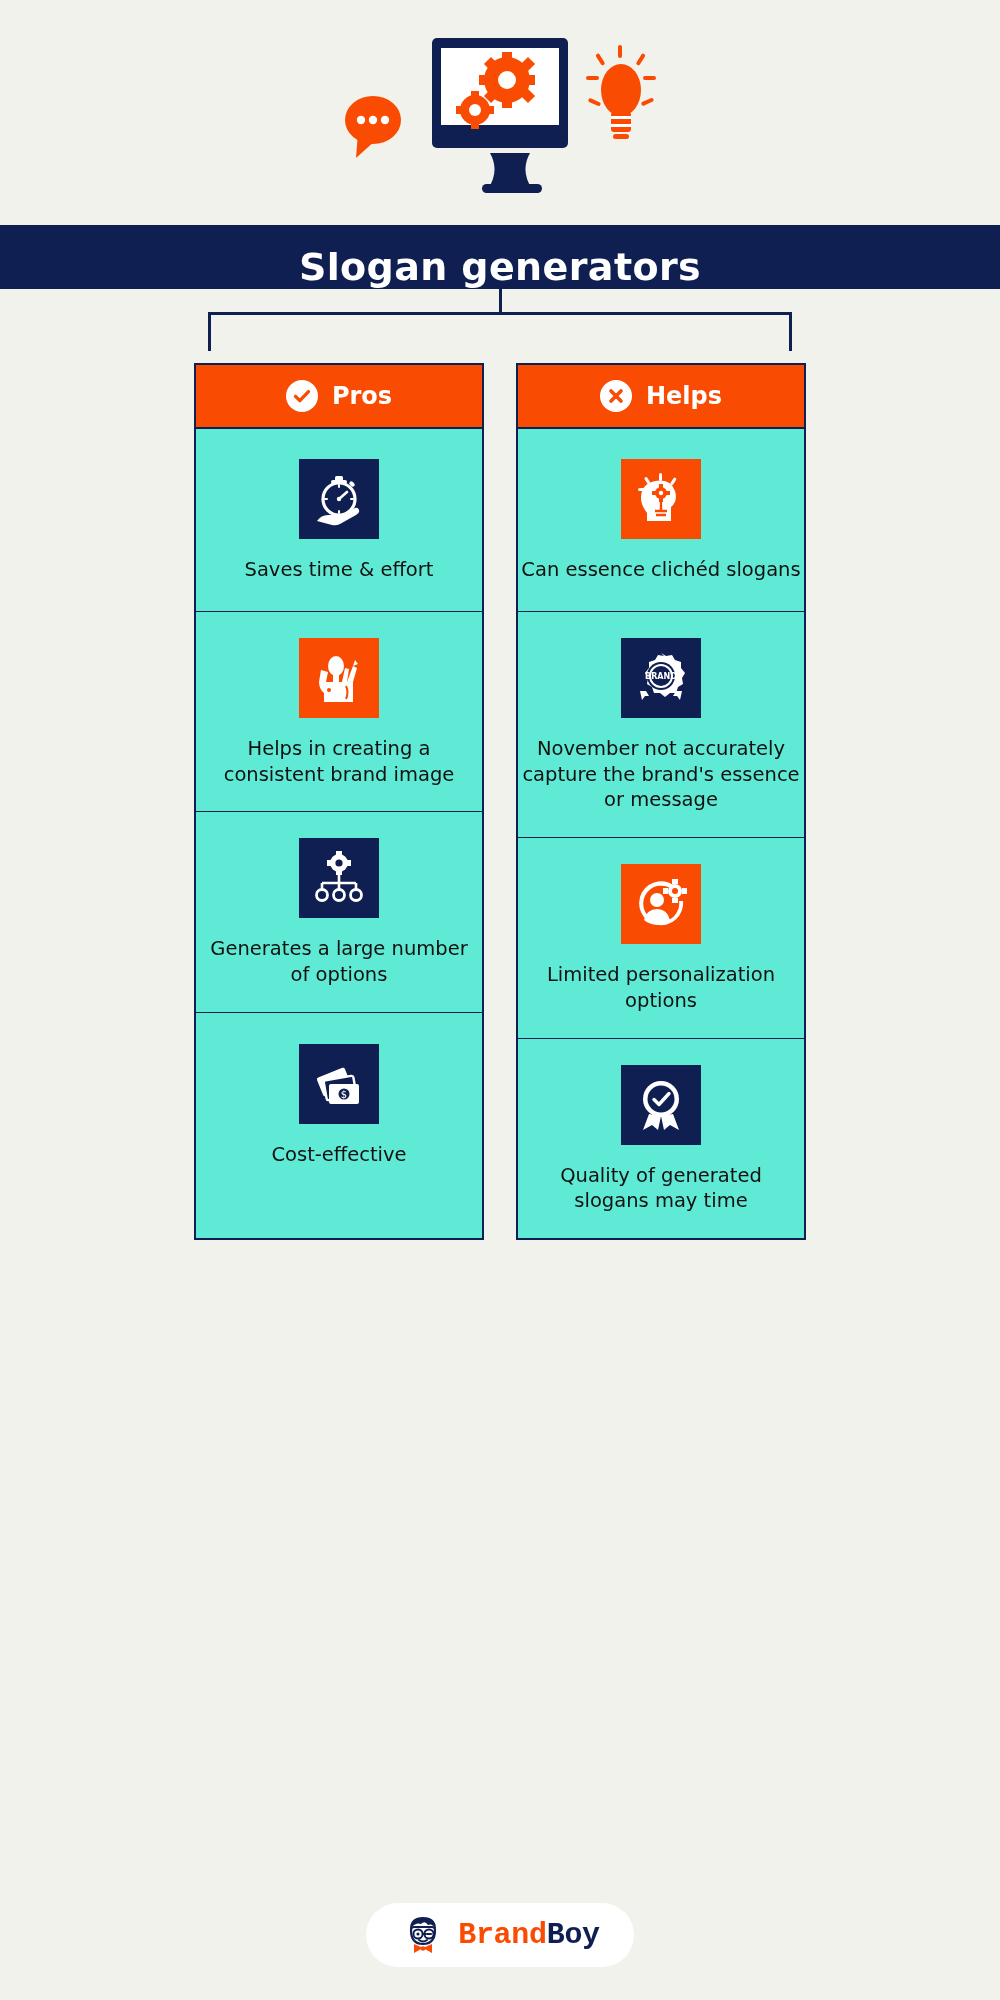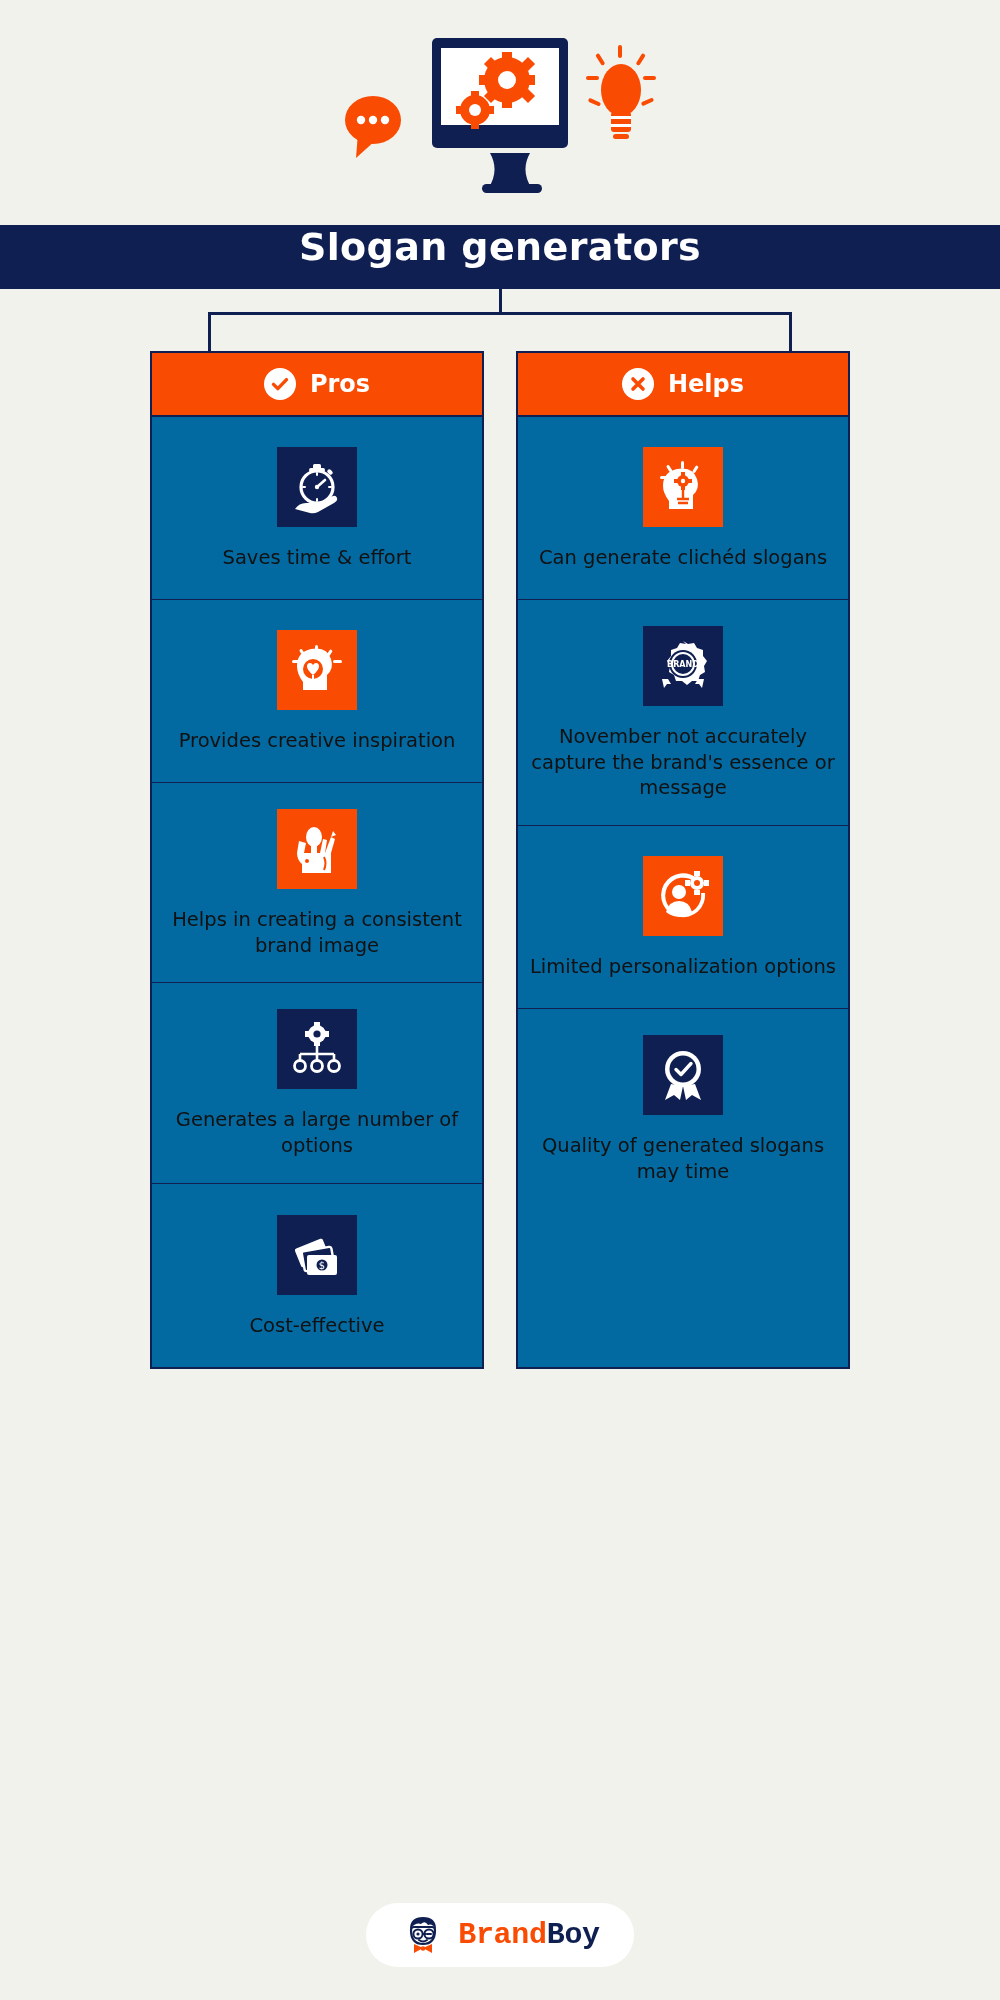--- a/index.html
+++ b/index.html
@@ -17,21 +17,21 @@
     height: 225px;
     display: flex; align-items: center; justify-content: center;
   }
   .hero-art { position: relative; width: 340px; height: 170px; display:flex; align-items:center; justify-content:center; }
   .hero-art svg { display:block; }
 
   
   .title-banner {
     height: 64px;
     background: #101f52;
-    display: flex; align-items: flex-start; justify-content: center;
+    display: flex; align-items: flex-end; justify-content: center;
   }
   .title-banner h1 {
     color: #ffffff;
     font-size: 38px;
     font-weight: 700;
     letter-spacing: 0.4px;
     font-family: "DejaVu Sans", sans-serif;
   }
 
   
@@ -49,23 +49,24 @@
   }
   .connector .drop-l { left: 208px; }
   .connector .drop-r { right: 208px; }
 
   
   .columns {
     display: flex; justify-content: center; gap: 32px;
     padding: 0 40px;
   }
   .column {
-    width: 334px;
+    width: 290px;
     border: 2px solid #101f52;
-    background: #0369a1;
+    background: #5eead4;
+    margin-top: 12px;
   }
   .col-head {
     background: #fa4b02;
     height: 64px;
     display: flex; align-items: center; justify-content: center; gap: 14px;
     border-bottom: 2px solid #101f52;
   }
   .col-head .badge {
     width: 32px; height: 32px; border-radius: 50%;
     background: #ffffff;
@@ -220,37 +221,20 @@
             <rect x="27" y="39" width="2" height="4" rx="1"></rect>
             <rect x="13" y="27" width="4" height="2" rx="1"></rect>
             <rect x="39" y="27" width="4" height="2" rx="1"></rect>
             <rect x="38" y="11" width="6" height="4" rx="2" transform="rotate(42 41 13)"></rect>
             <path d="M6 50 q4 -6 11 -6 h11 q9 -3 16 -7 q3 -1 4 2 q1 3 -3 5 l-16 9 q-4 2 -8 1 z"></path>
           </svg>
         </span>
         <span class="caption">Saves time &amp; effort</span>
       </div>
 
-      <div class="cell">
-        <span class="tile orange">
-          <svg width="56" height="56" viewBox="0 0 56 56" fill="#ffffff">
-            <path d="M14 48 v-8 q-6 -8 -6 -16 q0 -14 14 -17 q16 -3 20 10 q3 10 -4 16 v15 z"></path>
-            <circle cx="24" cy="27" r="10" fill="#fa4b02"></circle>
-            <path d="M24 33 q-6 -5 -6 -8.5 q0 -3.5 3 -3.5 q2 0 3 2 q1 -2 3 -2 q3 0 3 3.5 q0 3.5 -6 8.5 z" fill="#ffffff"></path>
-            <path d="M24 33 v8" stroke="#ffffff" stroke-width="2" fill="none"></path>
-            <circle cx="24" cy="42" r="3" fill="none" stroke="#ffffff" stroke-width="2"></circle>
-            <rect x="26" y="3" width="3" height="9" rx="1.5"></rect>
-            <rect x="12" y="7" width="3" height="9" rx="1.5" transform="rotate(-33 13 11)"></rect>
-            <rect x="39" y="7" width="3" height="9" rx="1.5" transform="rotate(33 40 11)"></rect>
-            <rect x="3" y="18" width="9" height="3" rx="1.5"></rect>
-            <rect x="44" y="18" width="9" height="3" rx="1.5"></rect>
-          </svg>
-        </span>
-        <span class="caption">Provides creative inspiration</span>
-      </div>
 
       <div class="cell">
         <span class="tile orange">
           <svg width="56" height="56" viewBox="0 0 56 56" fill="#ffffff">
             <path d="M13 52 v-9 q-5 -4 -5 -11 h34 v20 z"></path>
             <circle cx="18" cy="40" r="2" fill="#fa4b02"></circle>
             <path d="M35 36 q3 6 0 13" stroke="#fa4b02" stroke-width="2" fill="none"></path>
             <path d="M8 32 l2 -12 l7 2 l-2 10 z"></path>
             <ellipse cx="25" cy="16" rx="8" ry="10"></ellipse>
             <rect x="22" y="24" width="6" height="8"></rect>
@@ -320,21 +304,21 @@
             </g>
             <circle cx="28" cy="22" r="2.2" fill="#ffffff"></circle>
             <path d="M28 28 v11" stroke="#fa4b02" stroke-width="2.4" fill="none"></path>
             <path d="M22 40 h12 M23 44 h10" stroke="#fa4b02" stroke-width="2.4" fill="none"></path>
             <rect x="26" y="2" width="3" height="8" rx="1.5"></rect>
             <rect x="13" y="6" width="3" height="8" rx="1.5" transform="rotate(-33 14 10)"></rect>
             <rect x="39" y="6" width="3" height="8" rx="1.5" transform="rotate(33 40 10)"></rect>
             <rect x="5" y="17" width="8" height="3" rx="1.5"></rect>
           </svg>
         </span>
-        <span class="caption">Can generate clichéd slogans</span>
+        <span class="caption">Can essence clichéd slogans</span>
       </div>
 
       <div class="cell">
         <span class="tile navy">
           <svg width="56" height="56" viewBox="0 0 56 56" fill="#ffffff">
             <path d="M28 3 l5 3 l6 -1 l3 5 l6 2 l0 6 l4 5 l-3 5 l1 6 l-5 3 l-2 6 l-6 0 l-5 4 l-5 -4 l-6 0 l-2 -6 l-5 -3 l1 -6 l-3 -5 l4 -5 l0 -6 l6 -2 l3 -5 l6 1 z"></path>
             <circle cx="28" cy="26" r="14" fill="#101f52"></circle>
             <circle cx="28" cy="26" r="11" fill="none" stroke="#ffffff" stroke-width="2"></circle>
             <text x="28" y="29" font-size="8" font-weight="bold" font-family="DejaVu Sans, sans-serif" fill="#ffffff" text-anchor="middle">BRAND</text>
             <path d="M13 41 l3 5 l-4 0 l-3 4 l-2 -9 z"></path>

